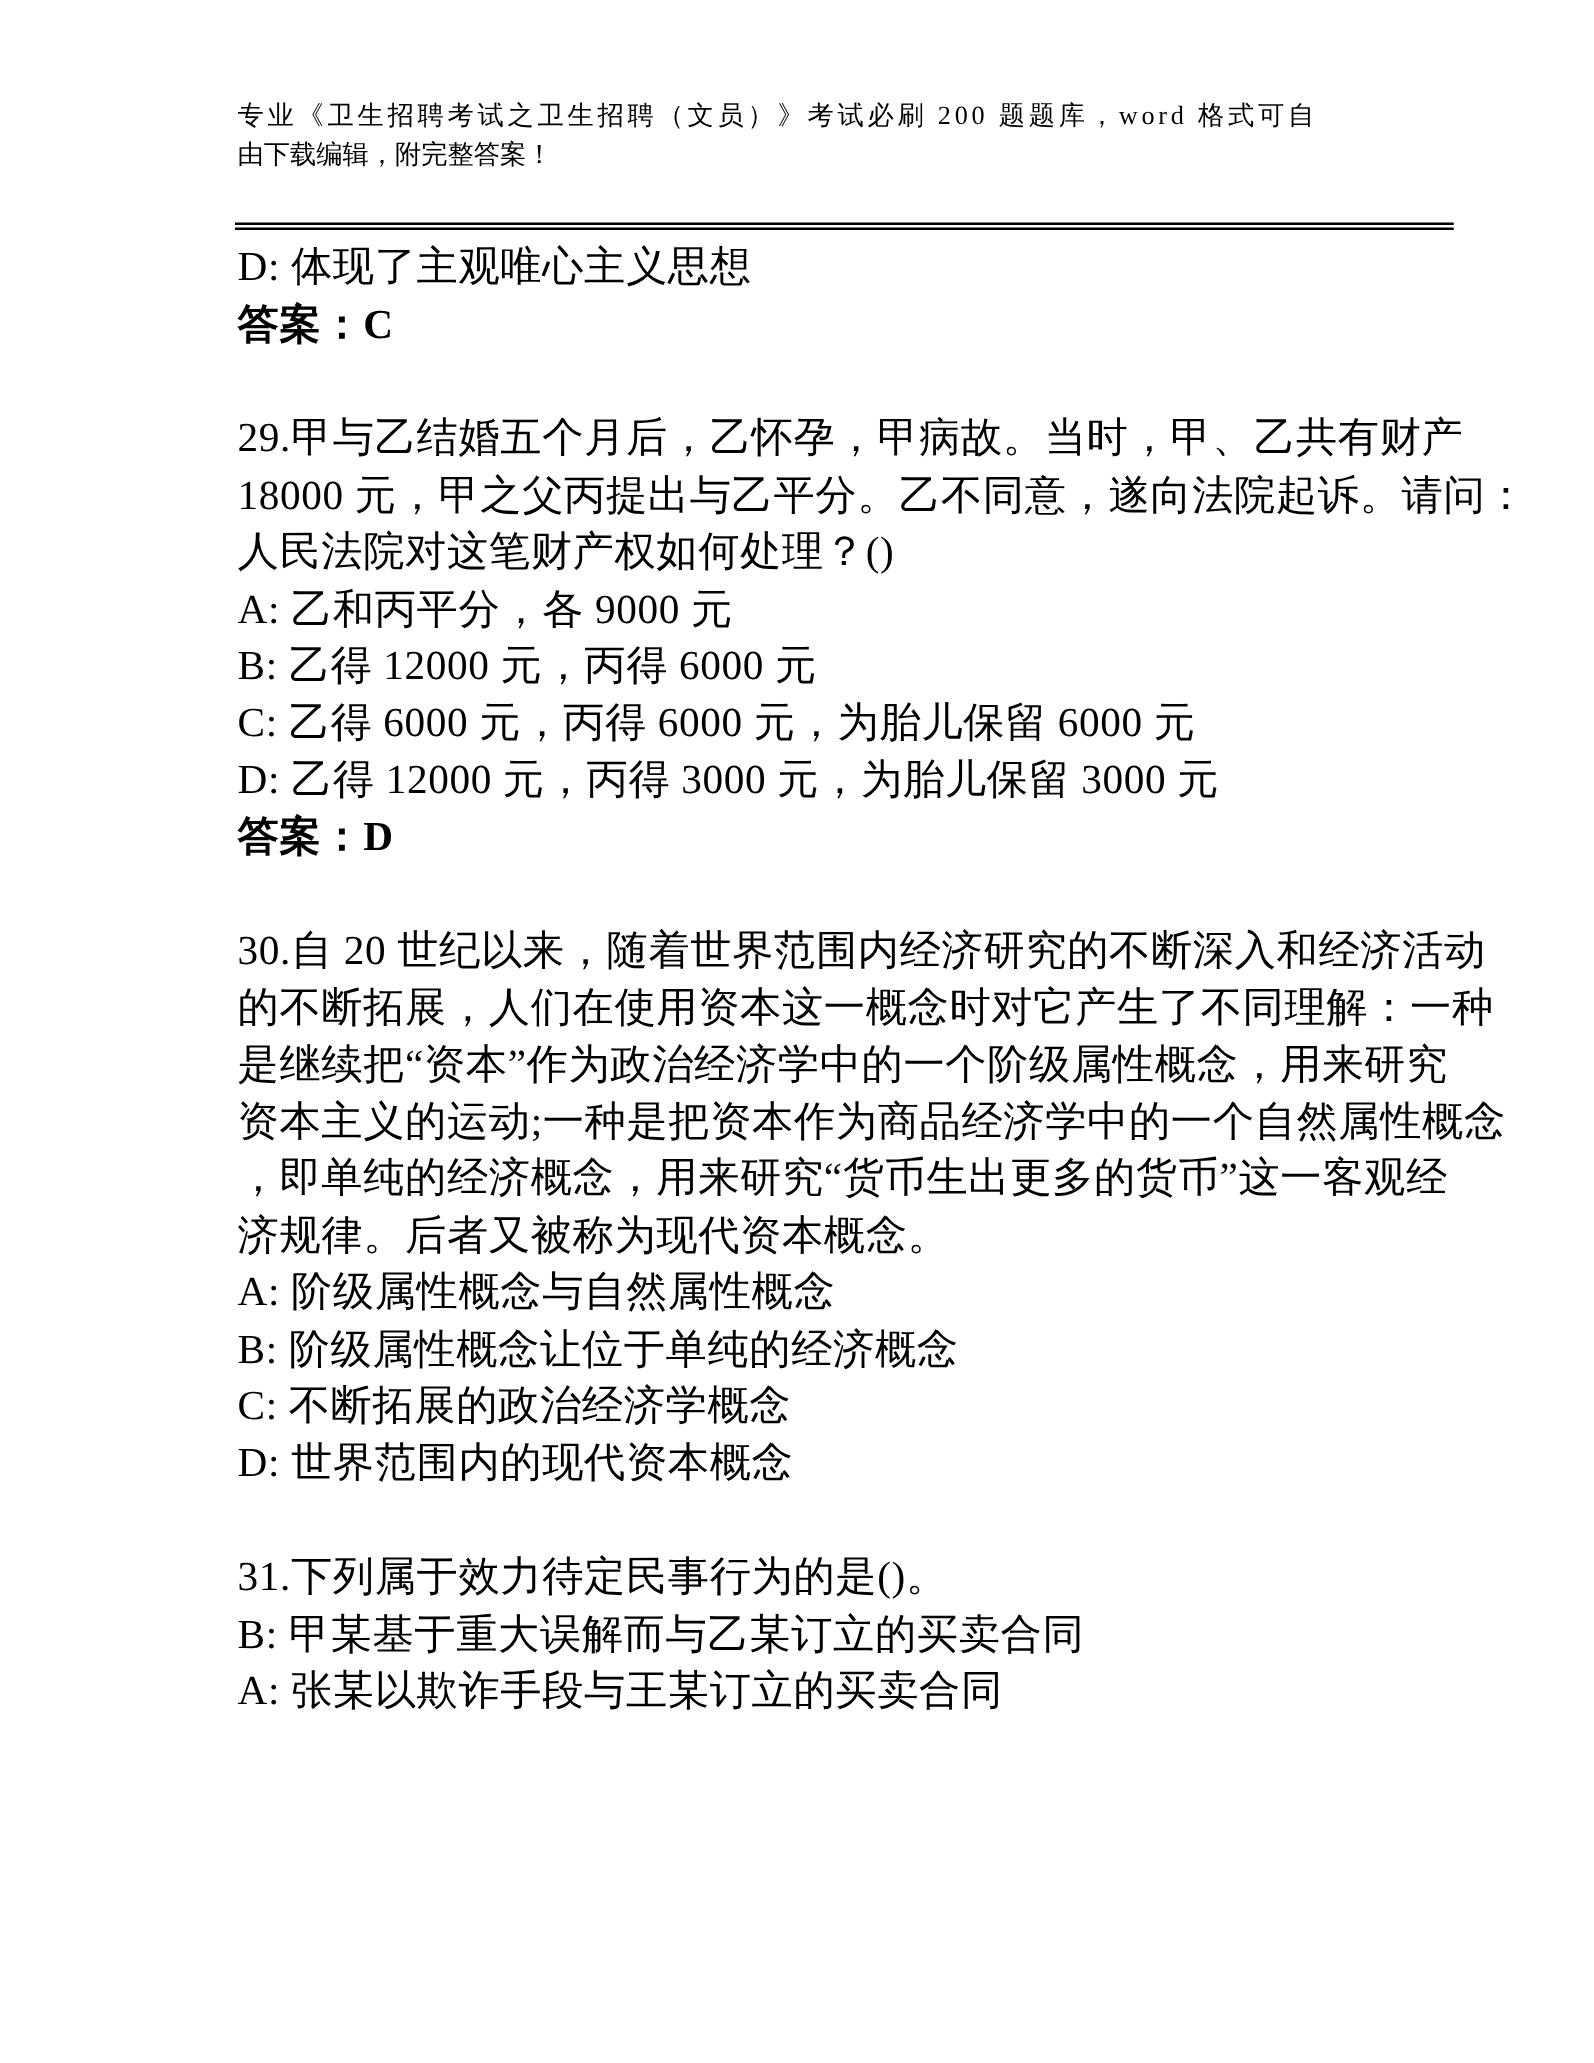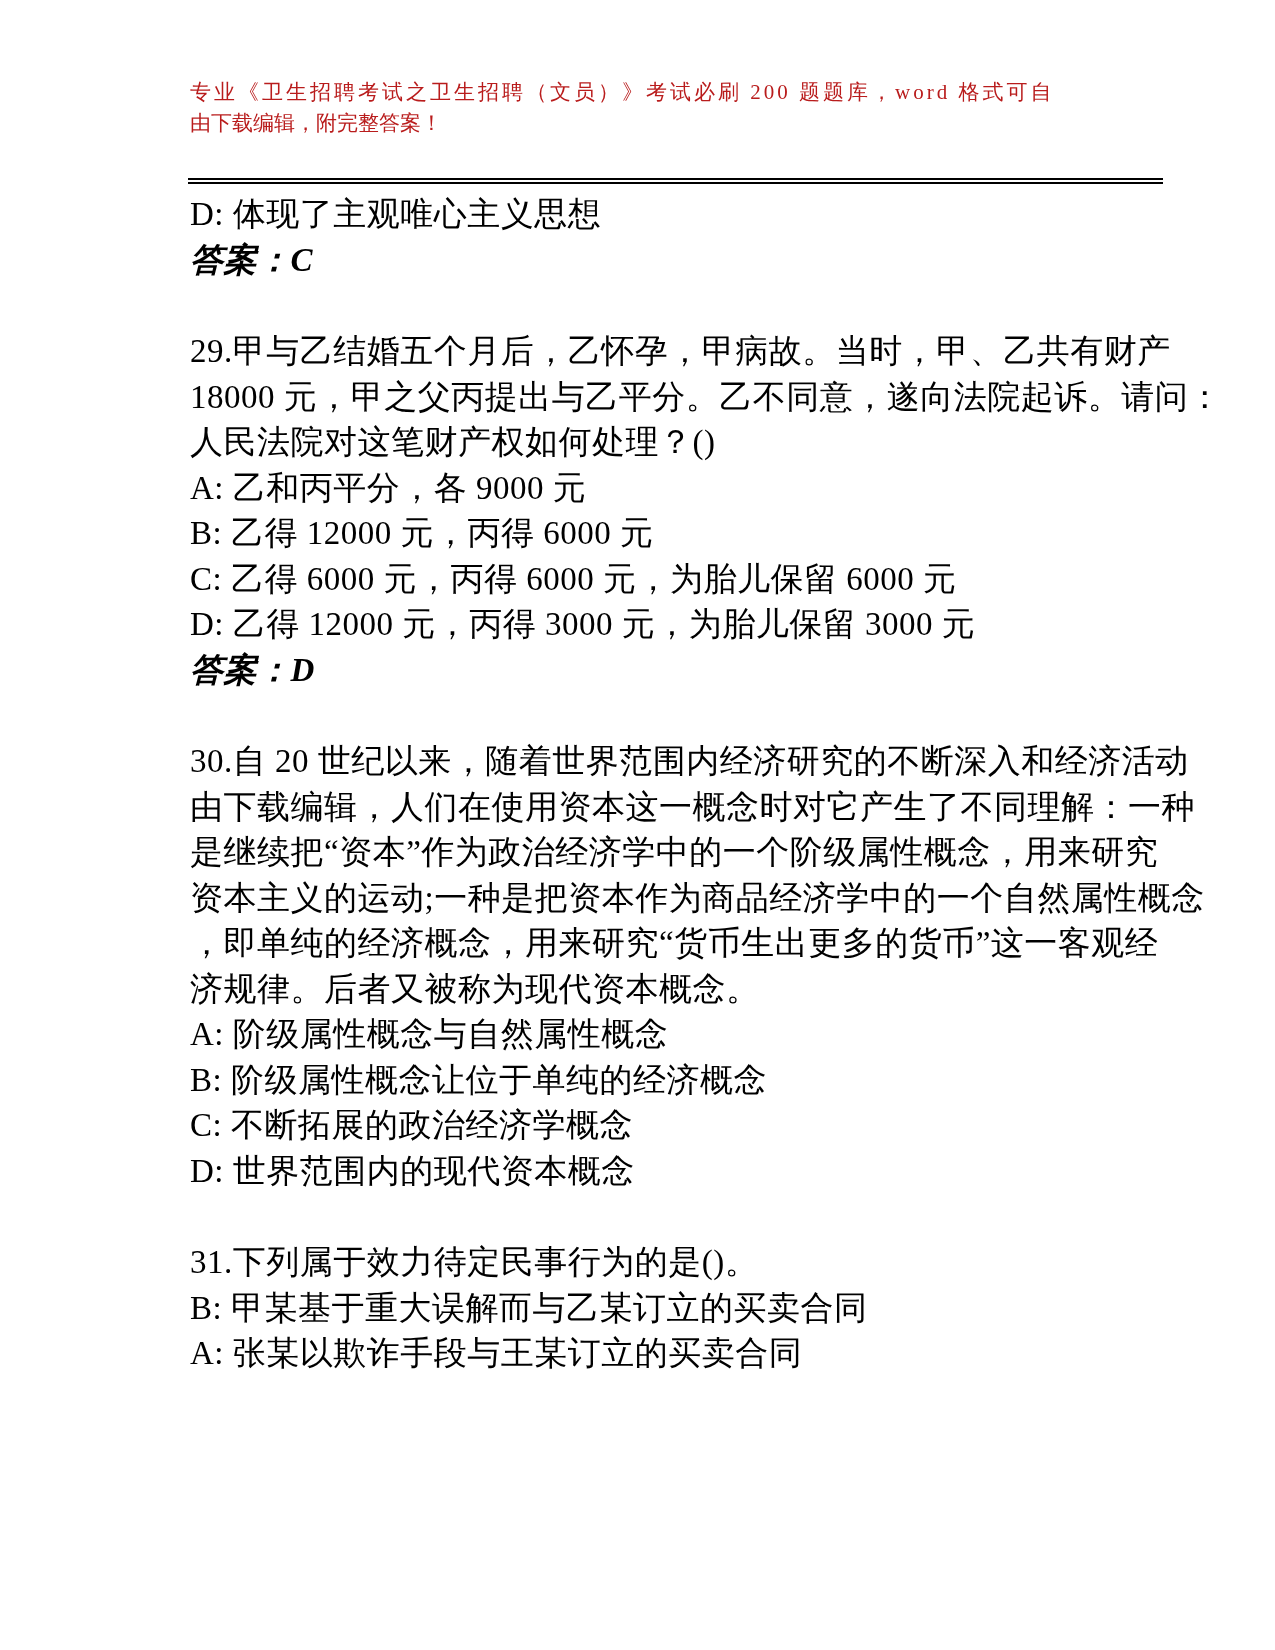--- a/index.html
+++ b/index.html
@@ -16,41 +16,41 @@
     position: absolute;
     left: 190px;
     top: 0;
     width: 975px;
   }
   .header { padding-top: 77px; }
   .h-line {
     font-size: 21px;
     line-height: 31px;
     white-space: nowrap;
-    color: #b91c1c;
+    color: #000000;
   }
   .h-line.stretched { letter-spacing: 3px; }
   .header-rule {
     margin-top: 39px;
     margin-left: -2px;
     width: 975px;
     height: 2px;
     border-top: 2px solid #000;
     border-bottom: 2px solid #000;
   }
   .body-text {
     margin-top: 8px;
     font-size: 33px;
     letter-spacing: 0.5px;
   }
   .bline {
     line-height: 45.5px;
     white-space: nowrap;
   }
-  .answer { font-weight: 700; font-style: italic; }
+  .answer { font-weight: 700; }
   .qblock { margin-top: 46px; }
   .qblock.first { margin-top: 0; }
 </style>
 </head>
 <body>
 
 <div class="page">
   <div class="content">
 
     <div class="header">
@@ -72,21 +72,21 @@
         <div class="bline">人民法院对这笔财产权如何处理？()</div>
         <div class="bline">A: 乙和丙平分，各 9000 元</div>
         <div class="bline">B: 乙得 12000 元，丙得 6000 元</div>
         <div class="bline">C: 乙得 6000 元，丙得 6000 元，为胎儿保留 6000 元</div>
         <div class="bline">D: 乙得 12000 元，丙得 3000 元，为胎儿保留 3000 元</div>
         <div class="bline answer">答案：D</div>
       </div>
 
       <div class="qblock">
         <div class="bline">30.自 20 世纪以来，随着世界范围内经济研究的不断深入和经济活动</div>
-        <div class="bline">由下载编辑，人们在使用资本这一概念时对它产生了不同理解：一种</div>
+        <div class="bline">的不断拓展，人们在使用资本这一概念时对它产生了不同理解：一种</div>
         <div class="bline">是继续把“资本”作为政治经济学中的一个阶级属性概念，用来研究</div>
         <div class="bline">资本主义的运动;一种是把资本作为商品经济学中的一个自然属性概念</div>
         <div class="bline">，即单纯的经济概念，用来研究“货币生出更多的货币”这一客观经</div>
         <div class="bline">济规律。后者又被称为现代资本概念。</div>
         <div class="bline">A: 阶级属性概念与自然属性概念</div>
         <div class="bline">B: 阶级属性概念让位于单纯的经济概念</div>
         <div class="bline">C: 不断拓展的政治经济学概念</div>
         <div class="bline">D: 世界范围内的现代资本概念</div>
       </div>
 

